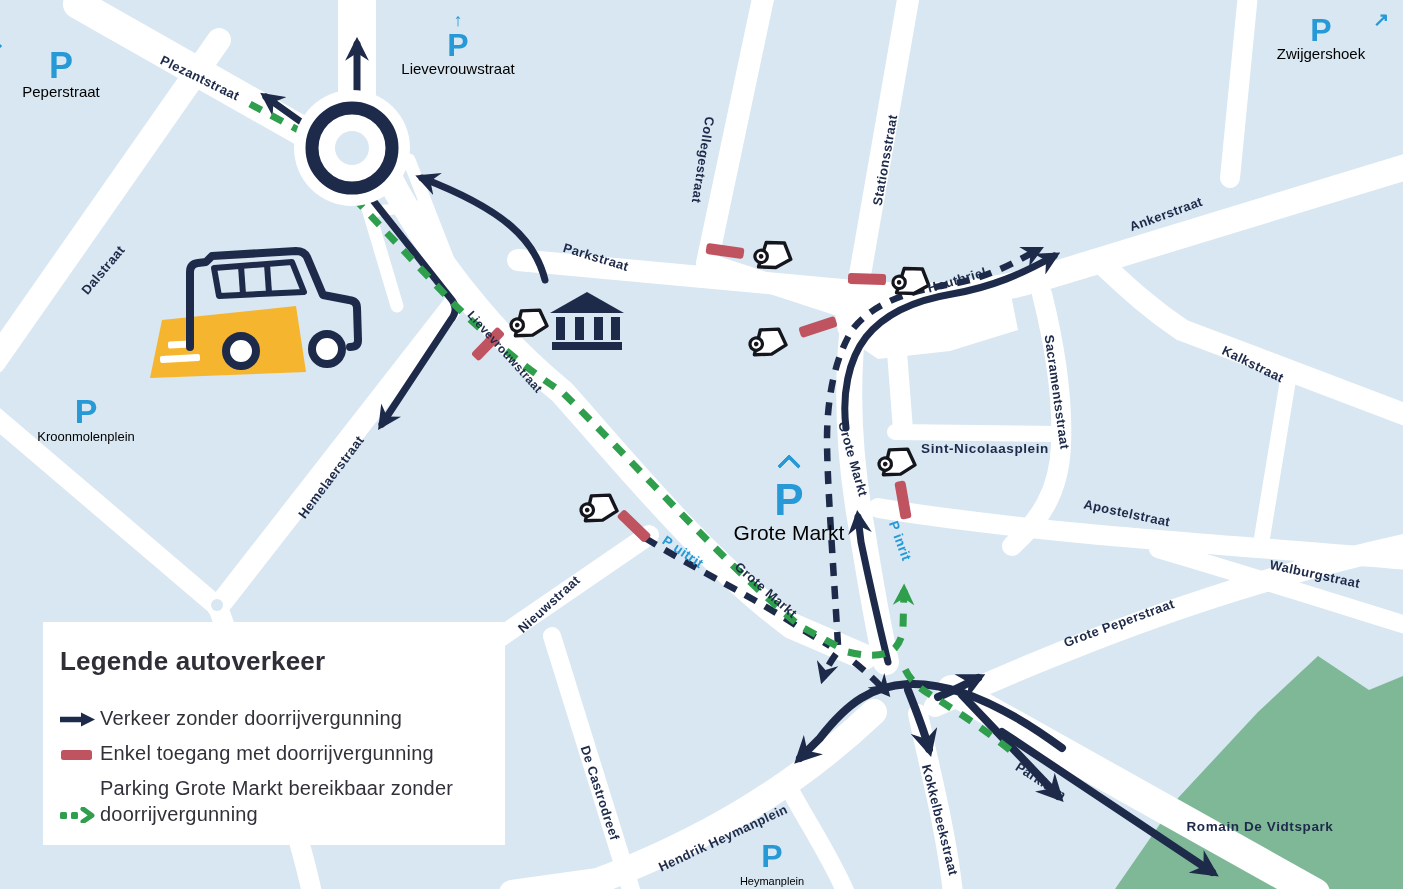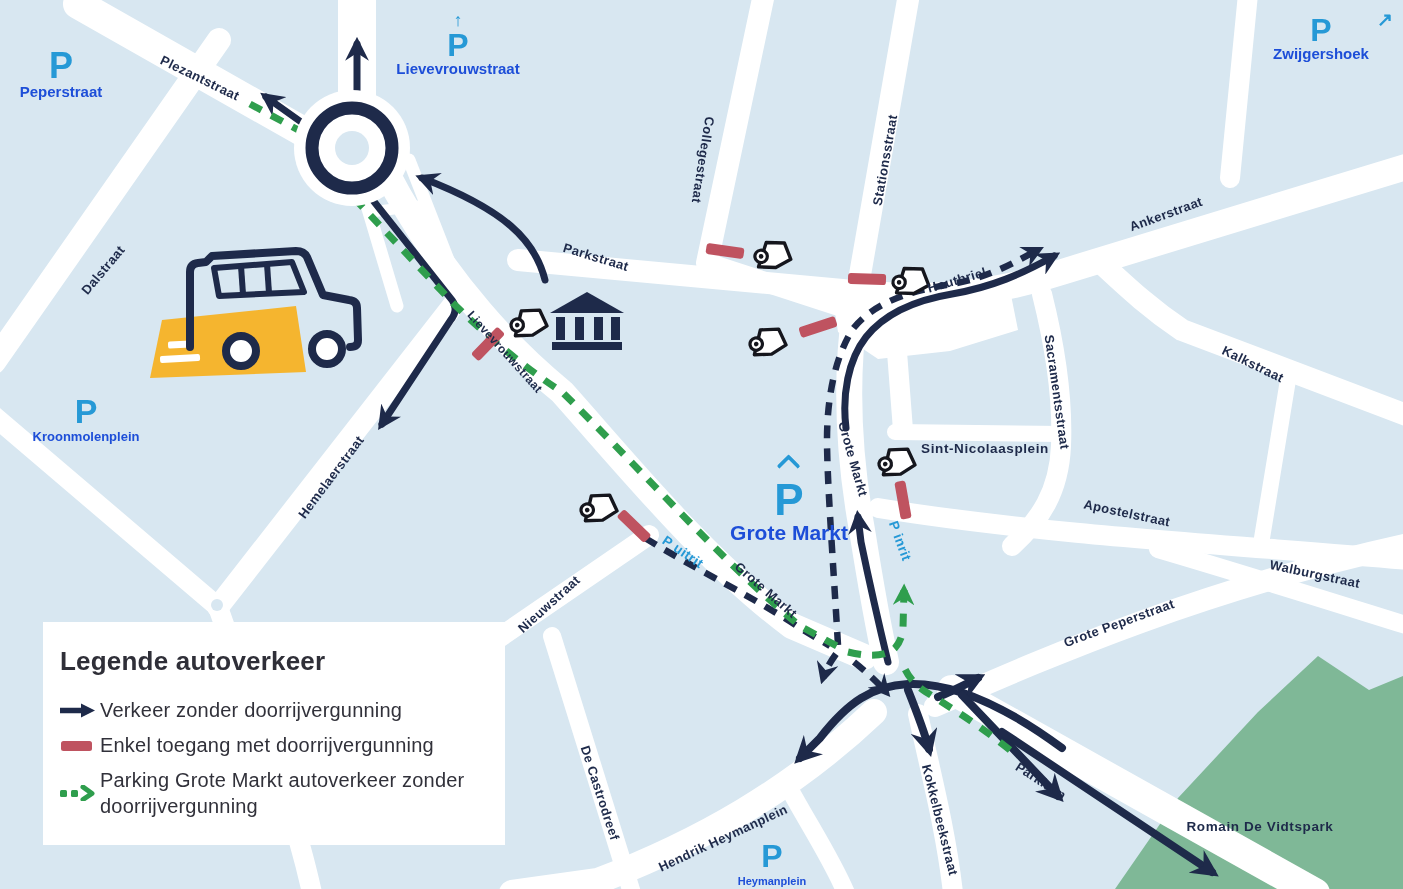--- a/index.html
+++ b/index.html
@@ -4,30 +4,30 @@
 <style>
   html,body{margin:0;padding:0;background:#d8e7f1;}
   #stage{position:relative;width:1403px;height:889px;overflow:hidden;background:#d8e7f1;
          font-family:"Liberation Sans",sans-serif;}
   #basemap{position:absolute;left:0;top:0;}
   .lbl{position:absolute;white-space:nowrap;transform:translate(-50%,-50%) rotate(var(--r,0deg));
        font-weight:bold;color:#1e2a4a;letter-spacing:.4px;}
   .street{font-size:13px;}
   .area{font-size:13.5px;letter-spacing:.6px;}
   .routelbl{font-size:13.5px;color:#2699d6;letter-spacing:.5px;}
-  .park-name{color:#1d4ed8;font-weight:bold;}
+  .park-name{color:#000000;font-weight:normal;}
   .pbox{position:absolute;transform:translate(-50%,-50%);text-align:center;color:#2699d6;line-height:1;}
   .pglyph{font-weight:bold;display:block;}
   .parrow{font-weight:bold;display:block;}
   .chev{display:inline-block;width:13px;height:13px;border-left:4px solid #2699d6;border-top:4px solid #2699d6;
         transform:rotate(45deg);border-radius:2px;}
   .legend{position:absolute;left:43px;top:622px;width:462px;height:223px;background:#ffffff;
           box-sizing:border-box;padding:24px 0 0 17px;color:#31313a;}
-  .legend h1{margin:0 0 20px 0;font-size:26px;letter-spacing:.2px;color:#2f2f38;}
-  .lrow{display:flex;align-items:center;margin-bottom:9px;}
+  .legend h1{margin:0 0 28px 0;font-size:26px;letter-spacing:.2px;color:#2f2f38;}
+  .lrow{display:flex;align-items:flex-end;margin-bottom:9px;}
   .lmark{width:40px;flex:0 0 40px;margin-top:4px;}
   .ltext{font-size:20px;letter-spacing:.2px;line-height:1.3;max-width:392px;}
 </style>
 </head>
 <body>
 
 <div id="stage">
 
 <svg id="basemap" width="1403" height="889" viewBox="0 0 1403 889">
   <defs>
@@ -240,17 +240,17 @@
   </div>
 
   <div class="lrow">
     <span class="lmark">
       <svg width="36" height="16">
             <rect x="0" y="5" width="7" height="7" rx="1.5" fill="#2f9e4d"></rect>
             <rect x="11" y="5" width="7" height="7" rx="1.5" fill="#2f9e4d"></rect>
             <path d="M23,2 L32,8.5 L23,14.5" fill="none" stroke="#2f9e4d" stroke-width="5" stroke-linecap="round" stroke-linejoin="round"></path>
           </svg>
     </span>
-    <span class="ltext">Parking Grote Markt autoverkeer zonder doorrijvergunning</span>
+    <span class="ltext">Parking Grote Markt bereikbaar zonder doorrijvergunning</span>
   </div>
 </div>
 
 </div>
 
 </body></html>

